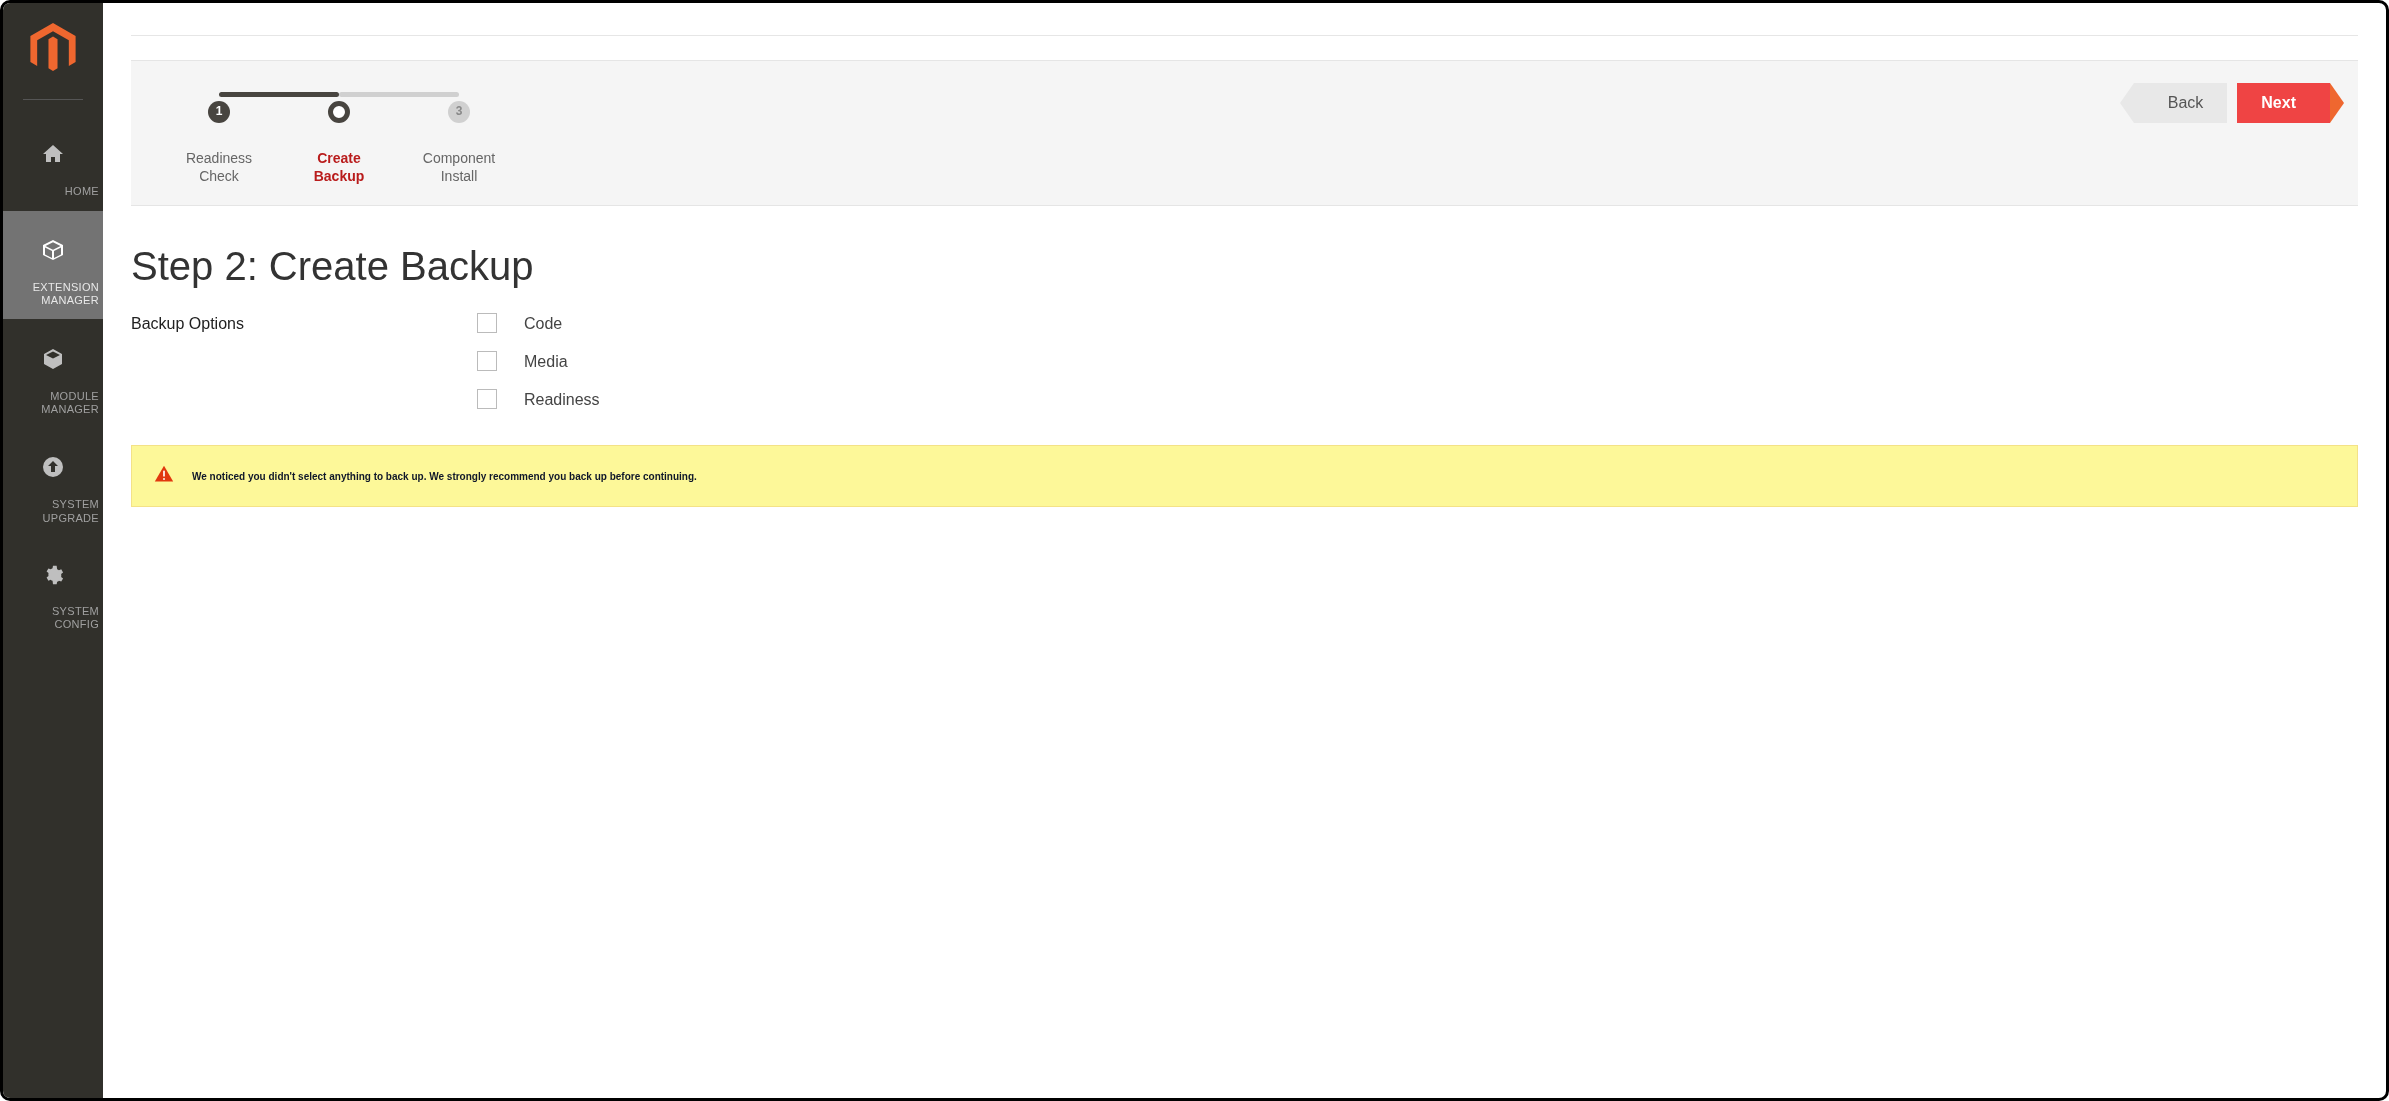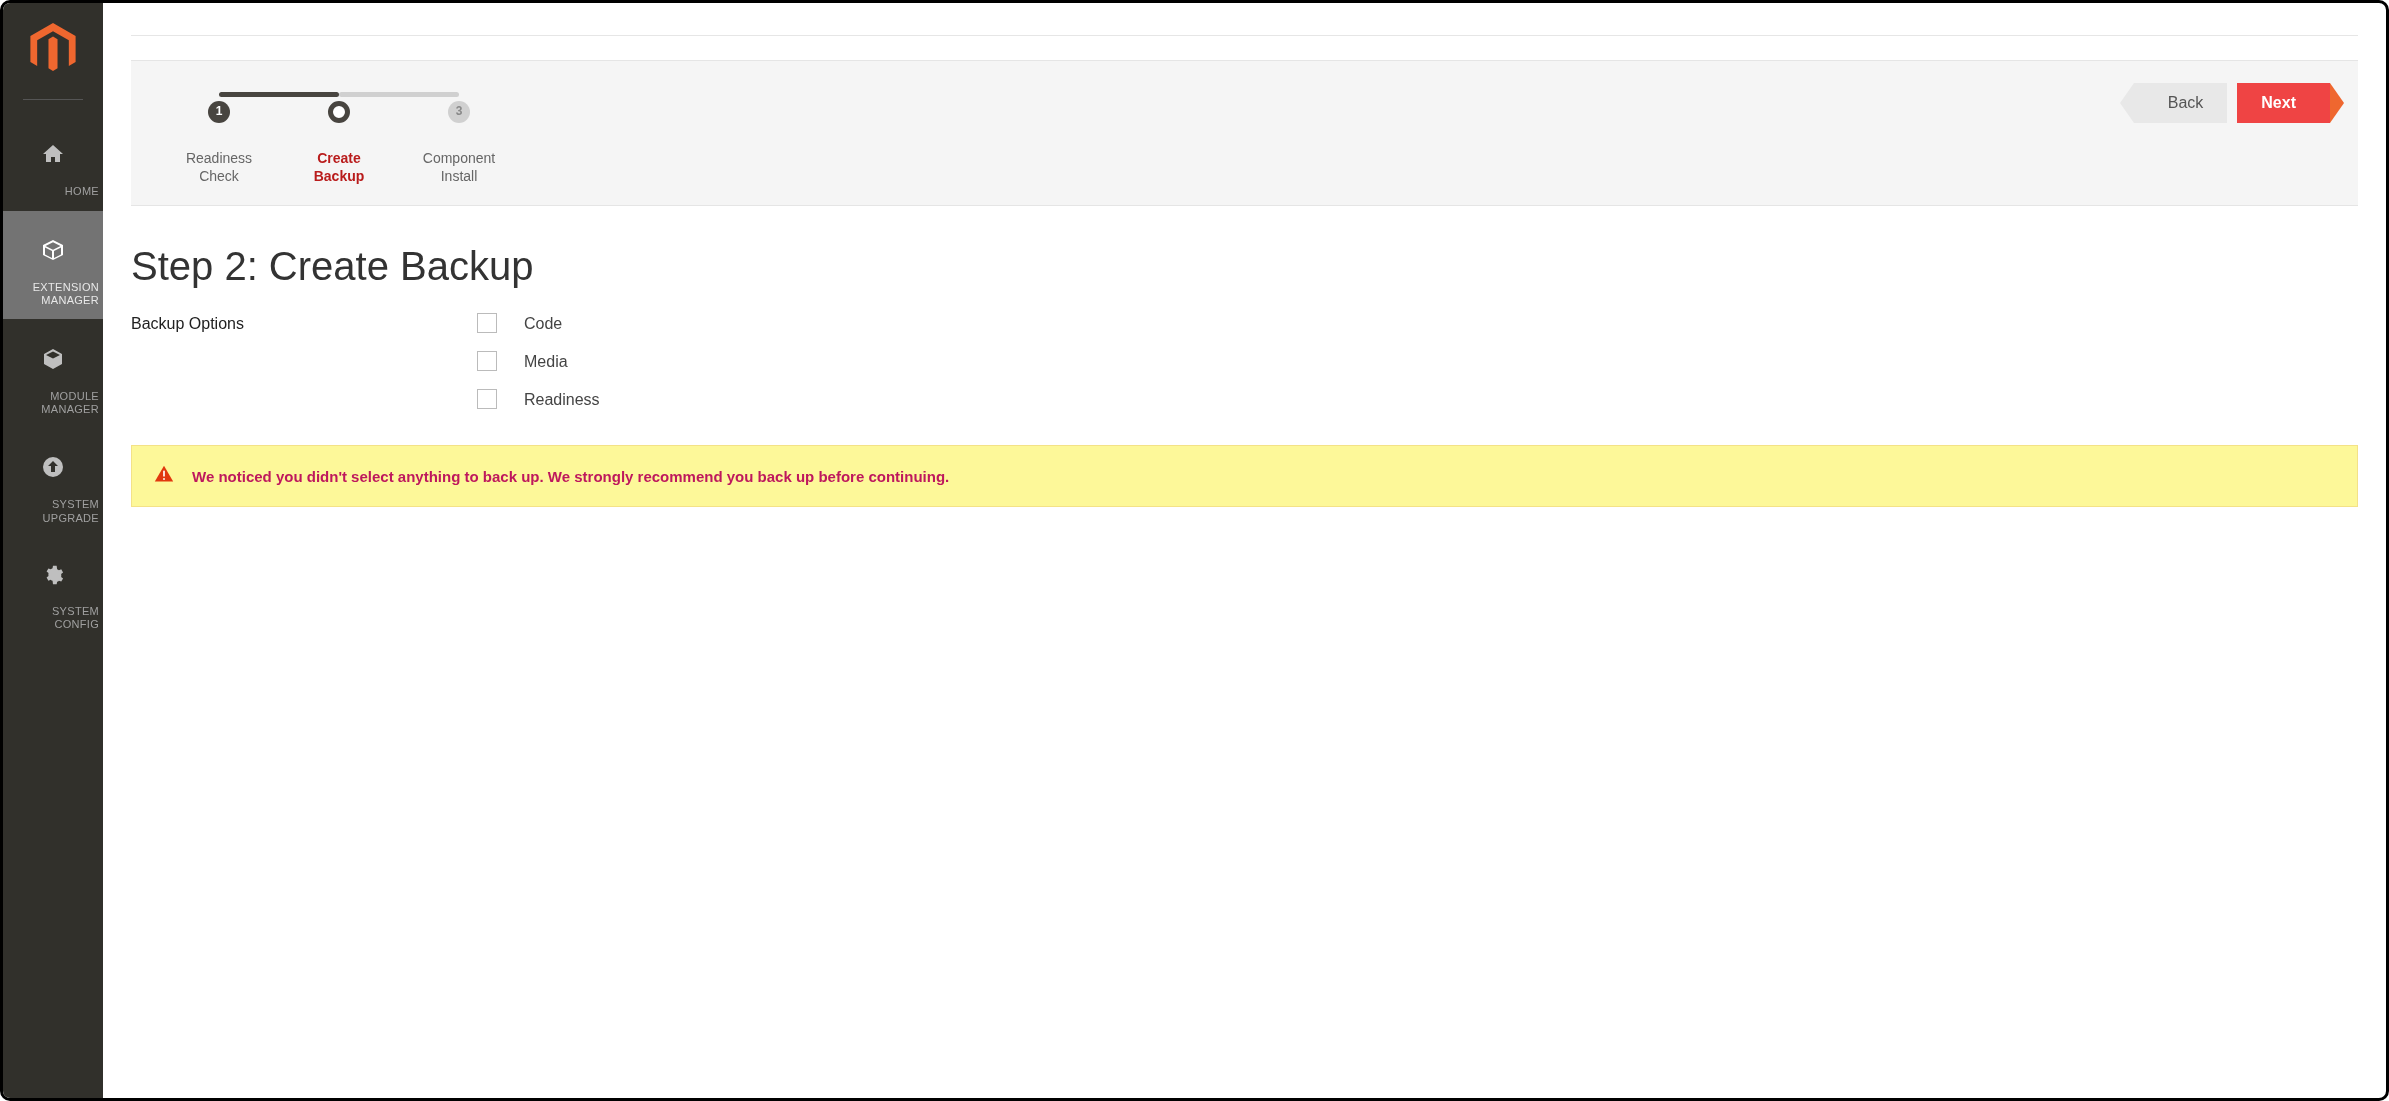--- a/index.html
+++ b/index.html
@@ -190,21 +190,21 @@
   
   .alert {
     background: #fdf899;
     border: 1px solid #f4e287;
     padding: 18px 22px;
     display: flex;
     align-items: center;
     gap: 18px;
   }
   .alert .warn-icon { flex-shrink: 0; }
-  .alert-text { font-size: 15px; font-weight: 700; color: #be185d; }
+  .alert-text { font-size: 10px; font-weight: 700; color: #0f172a; }
 </style>
 </head>
 <body>
 
 <nav class="sidebar">
   <div class="logo">
     <svg width="46" height="52" viewBox="0 0 100 115" fill="currentColor">
       <path d="M50 0 L100 29 V86 L85 95 V38 L50 18 L15 38 V95 L0 86 V29 Z"></path>
       <path d="M50 30 L60 36 V100 L50 106 L40 100 V36 Z"></path>
     </svg>

